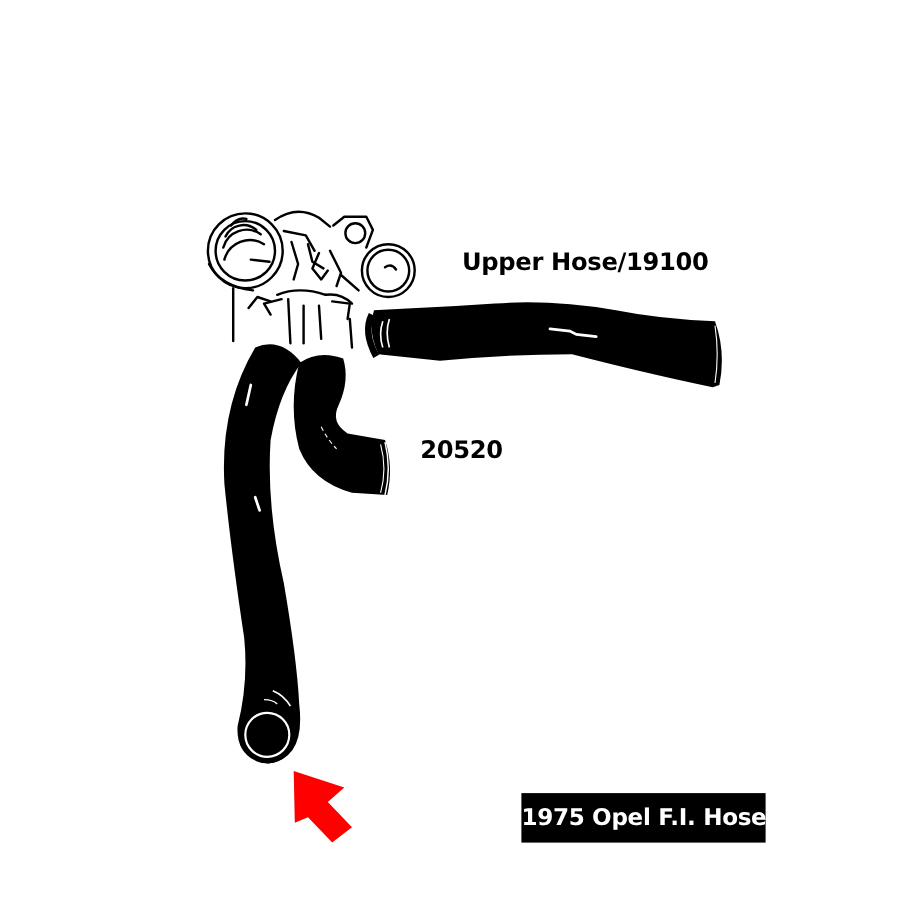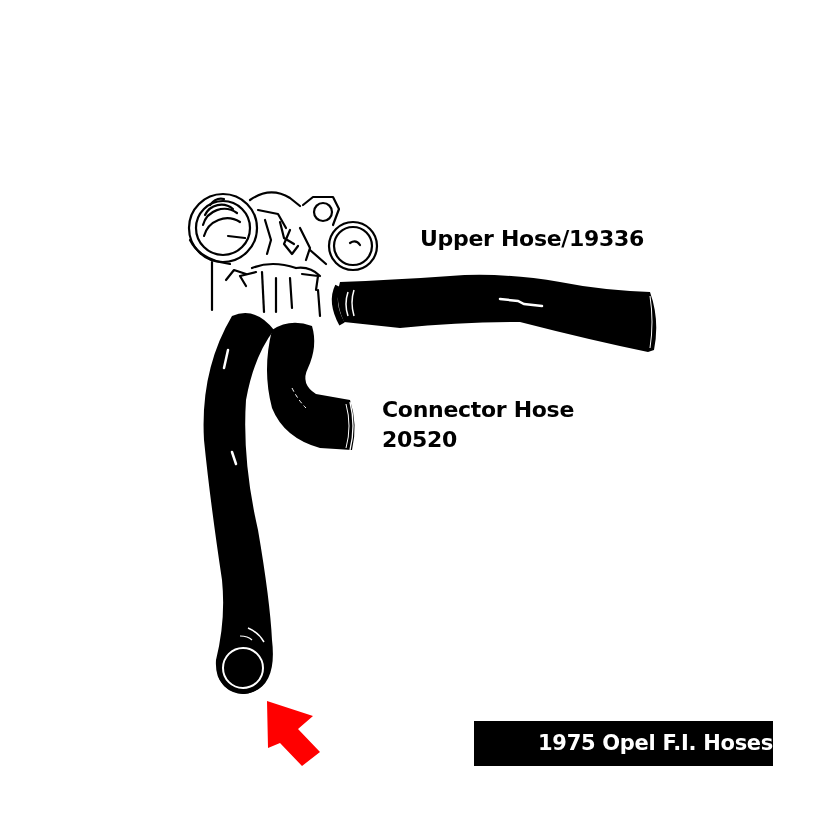--- a/index.html
+++ b/index.html
@@ -5,21 +5,21 @@
     html, body { margin: 0; padding: 0; background: #ffffff; }
     body { width: 840px; height: 840px; position: relative; overflow: hidden;
            font-family: "DejaVu Sans", sans-serif; }
     .stage { position: absolute; left: 0; top: 0; width: 840px; height: 840px; }
     .label { position: absolute; color: #000; font-weight: bold; font-size: 22px;
              line-height: 30px; font-family: "DejaVu Sans", sans-serif; letter-spacing: -0.3px; }
     .label span { display: block; white-space: nowrap; }
     #upper-label { left: 420px; top: 224px; }
     #connector-label { left: 382px; top: 395px; }
     #lower-label { left: 299px; top: 637px; }
-    .caption { position: absolute; left: 474px; top: 721px; width: 299px; height: 45px;
+    .caption { position: absolute; left: 474px; top: 721px; width: 222px; height: 45px;
                background: #000; color: #fff; font-weight: bold; font-size: 21px;
                line-height: 45px; text-align: right; font-family: "DejaVu Sans", sans-serif;
                letter-spacing: -0.3px; white-space: nowrap; }
     .logo { position: absolute; left: 634px; top: 18px; width: 190px; height: 140px; }
     .logo-opel { position: absolute; left: 10px; top: 4px; width: 170px; height: 22px;
                  border: 2px solid #c8c8c8; box-shadow: inset 0 0 0 2px #fff, inset 0 0 0 3px #d0d0d0;
                  color: #a8a8a8; font-family: "DejaVu Serif", serif; font-size: 20px;
                  line-height: 22px; text-align: center; letter-spacing: 9px; font-weight: normal; }
     .logo-gt { position: absolute; left: 6px; top: 30px; width: 180px; height: 60px;
                color: #a0a0a0; font-family: "DejaVu Sans", sans-serif; font-weight: bold;
@@ -100,23 +100,22 @@
       <path d="M350 402 q6 24 0 48" stroke="#fff" stroke-width="1.3" fill="none"></path>
       <path d="M346 404 q6 22 0 44" stroke="#fff" stroke-width="1" fill="none"></path>
       <path d="M292 388 q6 12 14 20" stroke="#fff" stroke-width="1" fill="none" stroke-dasharray="4 3"></path>
     </g>
 
     <polygon points="267,701 313,716 298,729 320,752 302,766 280,743 268,748" fill="#ff0000"></polygon>
   </svg>
 
 
   <div class="label" id="upper-label">
-    <span>Upper Hose/19336</span>
+    <span>Upper Hose/19100</span>
   </div>
 
   <div class="label" id="connector-label">
-    <span>Connector Hose</span>
     <span>20520</span>
   </div>
 
 
   <div class="caption">1975 Opel F.I. Hoses</div>
 </div>
 
 </body></html>

